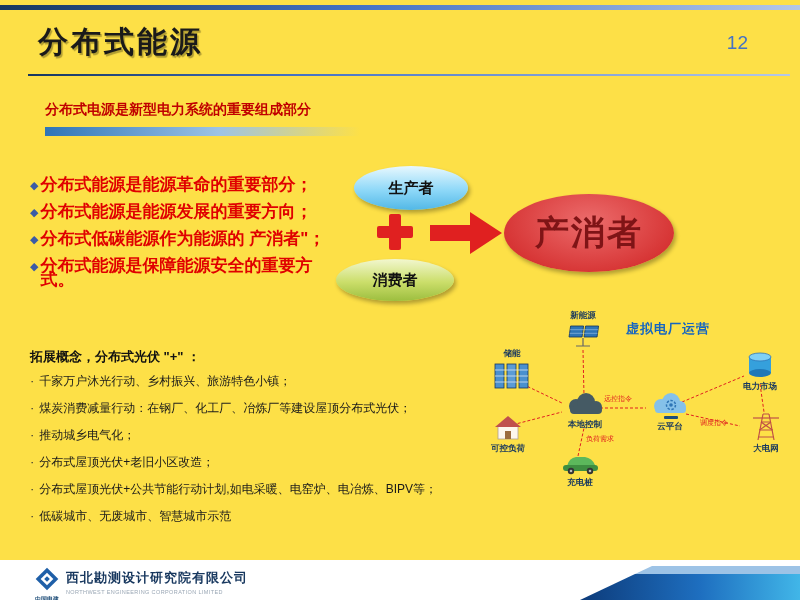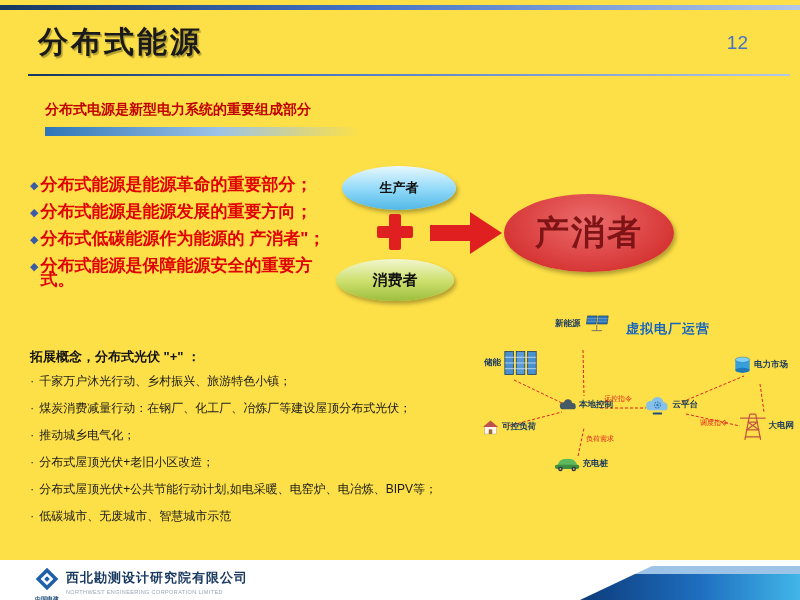--- a/index.html
+++ b/index.html
@@ -20,41 +20,41 @@
   .subtitle-bar{position:absolute;left:45px;top:127px;width:315px;height:9px;
     background:linear-gradient(90deg,#2E75B6,#9DC3E6 55%,rgba(255,255,255,0));}
   
   .key-points{position:absolute;left:30px;top:178px;width:310px;}
   .kp-item{display:flex;align-items:flex-start;margin-bottom:13px;line-height:14px;}
   .kp-diamond{color:#3B5BA5;font-size:11px;margin-right:2px;line-height:14px;}
   .kp-text{color:#E00000;font-size:17px;font-weight:bold;}
   
   .ellipse{position:absolute;display:flex;align-items:center;justify-content:center;
     border-radius:50%;font-weight:bold;box-shadow:2px 3px 4px rgba(0,0,0,.3);}
-  .producer{left:342px;top:166px;width:114px;height:44px;font-size:13px;color:#111;
+  .producer{left:354px;top:166px;width:114px;height:44px;font-size:15px;color:#111;
     background:linear-gradient(180deg,#E8F8FE 0%,#8ED8F8 55%,#52B8E6 100%);}
   .consumer{left:336px;top:259px;width:118px;height:42px;font-size:15px;color:#111;
     background:linear-gradient(180deg,#F2F7CF 0%,#CBDE6A 55%,#9CBE3F 100%);}
   .prosumer{left:504px;top:194px;width:170px;height:78px;font-size:34px;color:#7F1416;
     background:radial-gradient(ellipse at 50% 35%,#EC6C6C,#D63333 75%,#C62828 100%);letter-spacing:2px;}
   .plus-icon{position:absolute;left:377px;top:214px;width:36px;height:36px;}
   .plus-icon .pv{position:absolute;left:12px;top:0;width:12px;height:36px;background:#E02020;border-radius:2px;}
   .plus-icon .ph{position:absolute;left:0;top:12px;width:36px;height:12px;background:#E02020;border-radius:2px;}
   .big-arrow{position:absolute;left:430px;top:212px;}
   
   .exp-heading{position:absolute;left:30px;top:348px;font-size:13px;font-weight:bold;color:#111;}
   .exp-items{position:absolute;left:30px;top:374px;width:450px;}
   .exp-item{display:flex;align-items:flex-start;margin-bottom:13px;line-height:14px;}
   .exp-dot{color:#333;font-size:13px;margin-right:5px;line-height:14px;}
   .exp-text{color:#1a1a1a;font-size:12px;}
   
   .vpp{position:absolute;left:478px;top:308px;width:317px;height:245px;}
   .vpp-lines{position:absolute;left:0;top:0;}
   .vpp-title{position:absolute;left:148px;top:12px;font-size:13px;font-weight:bold;color:#1565C0;letter-spacing:1px;}
-  .node{position:absolute;width:56px;display:flex;flex-direction:row;align-items:center;gap:1px;}
+  .node{position:absolute;width:56px;display:flex;flex-direction:column;align-items:center;gap:1px;}
   .nlabel{font-size:8.5px;font-weight:bold;color:#17375E;white-space:nowrap;}
   .n-newenergy{left:77px;top:2px;}
   .n-storage{left:6px;top:40px;}
   .n-market{left:254px;top:42px;}
   .n-localcontrol{left:79px;top:84px;}
   .n-cloudplatform{left:164px;top:82px;}
   .n-biggrid{left:260px;top:102px;}
   .n-load{left:2px;top:104px;justify-content:flex-end;}
   .n-charging{left:74px;top:144px;}
   .flow-label{position:absolute;font-size:7px;color:#E02020;white-space:nowrap;}

